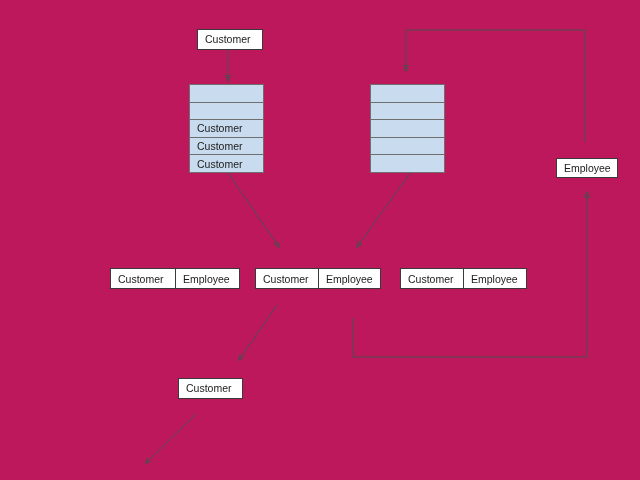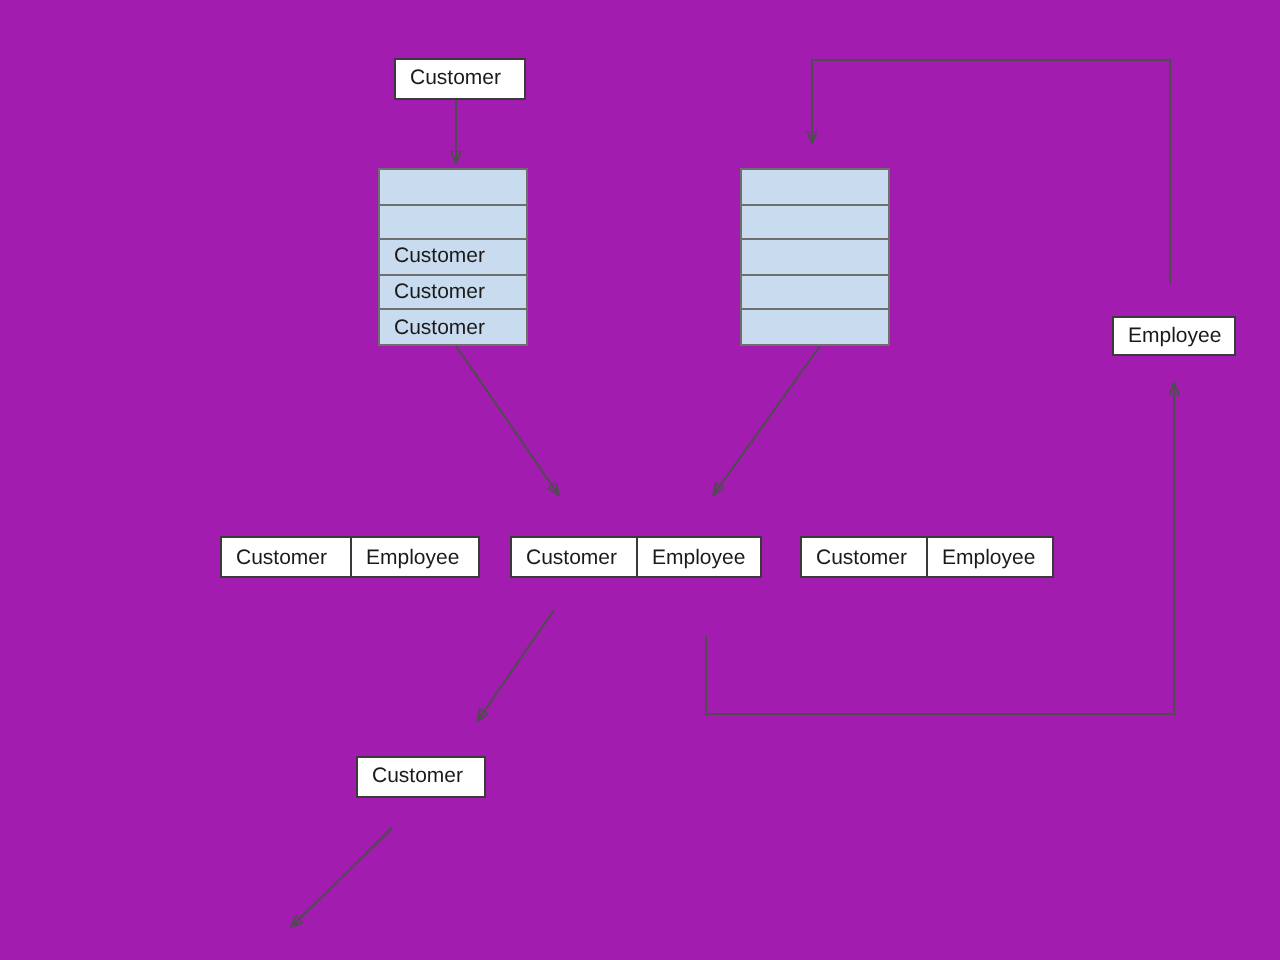--- a/index.html
+++ b/index.html
@@ -7,21 +7,21 @@
     padding: 0;
     background: #ffffff;
   }
   body {
     font-family: "Liberation Sans", sans-serif;
   }
   #canvas {
     position: relative;
     width: 640px;
     height: 480px;
-    background: #a21caf;
+    background: #be185d;
     overflow: hidden;
   }
   .box {
     position: absolute;
     box-sizing: border-box;
     border: 1px solid #3a3a3a;
     background: #ffffff;
     font-size: 10.5px;
     color: #1a1a1a;
     line-height: 1;

